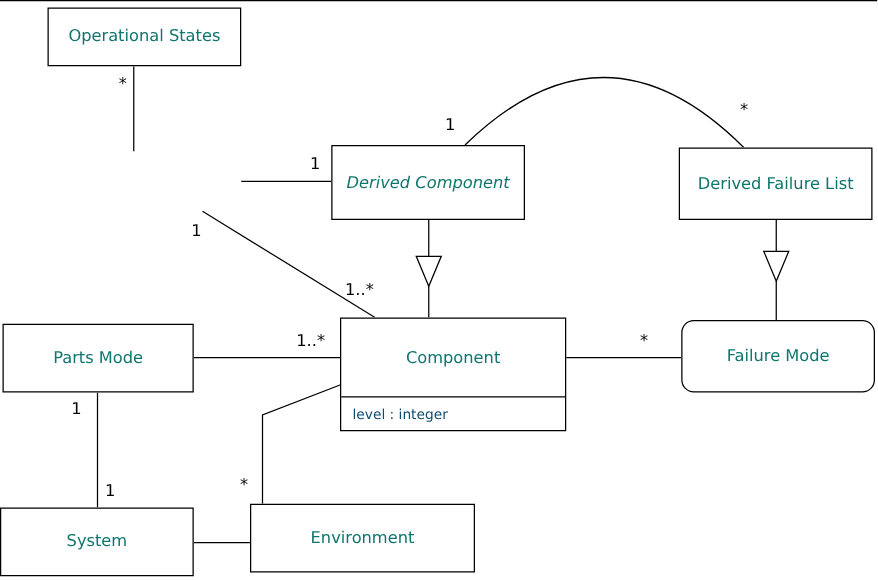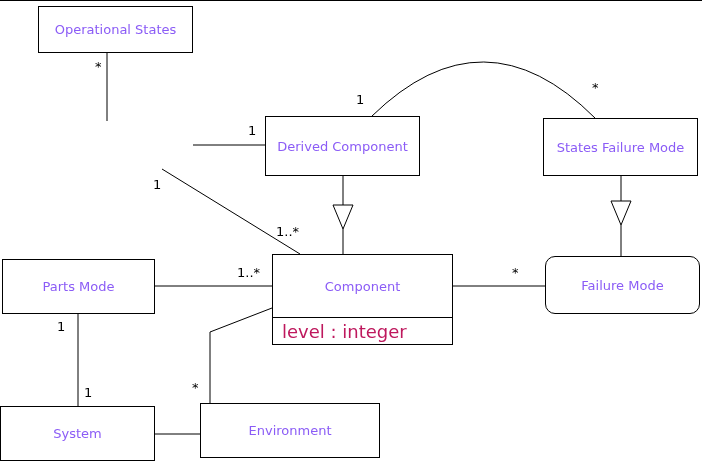--- a/index.html
+++ b/index.html
@@ -15,26 +15,26 @@
   #node-layer{position:absolute;left:0;top:0;width:702px;height:464px;pointer-events:none;}
   .node{
     position:absolute;
     background:#ffffff;
     border:1px solid #000;
     box-sizing:border-box;
     pointer-events:auto;
   }
   .node-label{
     display:flex;align-items:center;justify-content:center;
-    font-size:13px;color:#8b5cf6;text-align:center;
+    font-size:13px;color:#0f766e;text-align:center;
     box-sizing:border-box;
   }
   .node-attr{
     border-top:1px solid #000;
-    font-size:18px;color:#be185d;
+    font-size:11px;color:#0c4a6e;
     display:flex;align-items:center;
     padding:0 9px;
     box-sizing:border-box;
   }
   #edge-layer polyline, #edge-layer path{stroke:#000;stroke-width:1;fill:none;}
   #edge-layer polygon{stroke:#000;stroke-width:1;fill:#ffffff;}
   #edge-layer text{font-family:"DejaVu Sans", sans-serif;font-size:13px;fill:#000;}
 </style>
 </head>
 <body>
@@ -68,24 +68,24 @@
       <text x="84" y="396">1</text>
       <polyline points="155,433 200,433"></polyline>
       <polyline points="272,307 210,331 210,402"></polyline>
       <text x="192" y="391">*</text>
     </svg>
   <div id="node-layer">
       <div class="node" style="left: 38px; top: 5px; width: 155px;">
         <div class="node-label" style="height: 45px;">Operational States</div>
       </div>
       <div class="node" style="left: 265px; top: 115px; width: 155px;">
-        <div class="node-label" style="height: 58px;">Derived Component</div>
+        <div class="node-label" style="height: 58px; font-style: italic;">Derived Component</div>
       </div>
       <div class="node" style="left: 543px; top: 117px; width: 155px;">
-        <div class="node-label" style="height: 56px;">States Failure Mode</div>
+        <div class="node-label" style="height: 56px;">Derived Failure List</div>
       </div>
       <div class="node" style="left: 2px; top: 258px; width: 153px;">
         <div class="node-label" style="height: 53px;">Parts Mode</div>
       </div>
       <div class="node" style="left: 272px; top: 253px; width: 181px;">
         <div class="node-label" style="height: 62px;">Component</div>
         <div class="node-attr" style="height: 27px;">level : integer</div>
       </div>
       <div class="node" style="left: 545px; top: 255px; width: 155px; border-radius: 10px;">
         <div class="node-label" style="height: 56px;">Failure Mode</div>

